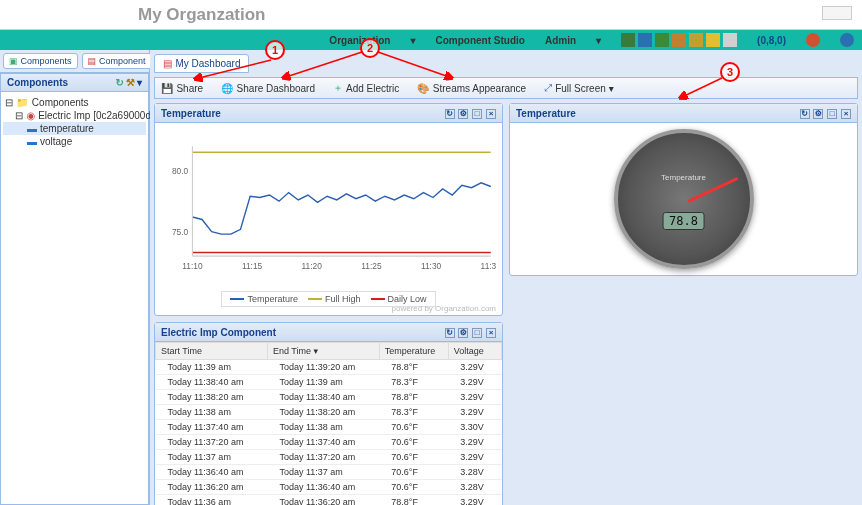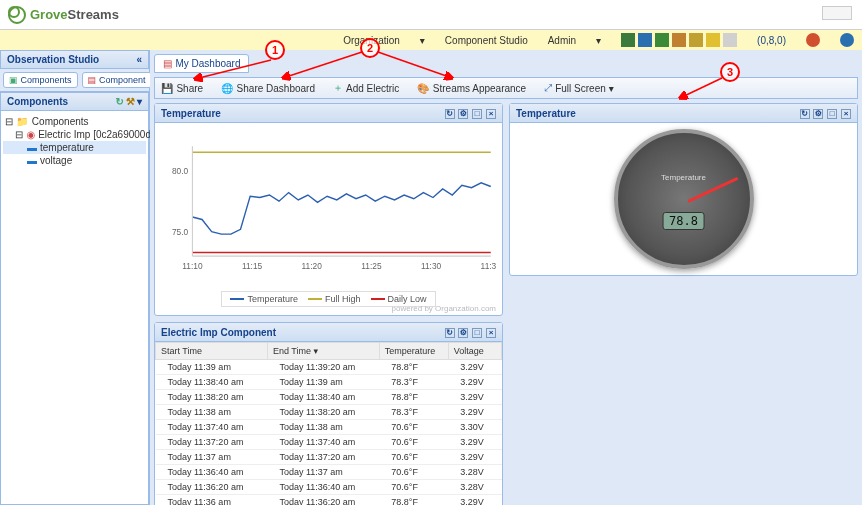--- a/index.html
+++ b/index.html
@@ -5,21 +5,21 @@
 * { margin: 0; padding: 0; box-sizing: border-box; font-family: Arial, Helvetica, sans-serif; }
 body { background: #fff; font-size: 11px; color: #333; width: 862px; height: 505px; overflow: hidden; position: relative; }
 .top-header { height: 30px; display: flex; align-items: center; padding: 0 8px; border-bottom: 1px solid #d0d0d0; }
 .logo { display: flex; align-items: center; gap: 4px; }
 .logo-icon { width: 18px; height: 18px; border-radius: 50%; border: 2px solid #5a9a3a; position: relative; }
 .logo-icon::before { content:''; position:absolute; width:8px; height:8px; border-radius:50%; border:2px solid #5a9a3a; top:-2px; left:-2px; }
 .logo-text { font-size: 13px; font-weight: bold; color: #555; }
 .logo-text .green { color: #5a9a3a; }
 .org-title { font-size: 17px; font-weight: bold; color: #999; margin-left: 130px; }
 .top-right { position: absolute; right: 10px; top: 6px; width: 30px; height: 14px; border: 1px solid #ccc; background:#f5f5f5; }
-.menubar { height: 20px; background: #fef9c3; display: flex; justify-content: flex-end; align-items: center; gap: 20px; padding: 0 8px; font-size: 10px; color: #333; }
+.menubar { height: 20px; background: #14b8a6; display: flex; justify-content: flex-end; align-items: center; gap: 20px; padding: 0 8px; font-size: 10px; color: #333; font-weight: bold; }
 .menubar .menu-item { cursor: pointer; }
 .menubar .icon-row { display: flex; gap: 3px; align-items: center; }
 .menubar .ico { width: 14px; height: 14px; display:inline-block; }
 .main { display: flex; height: 455px; }
 .sidebar { width: 150px; border-right: 1px solid #99bbe8; background: #dfe8f6; display: flex; flex-direction: column; }
 .panel-hdr { background: linear-gradient(#e4ecf7,#cddef3); border: 1px solid #99bbe8; padding: 3px 6px; font-size: 10px; font-weight: bold; color: #15428b; display: flex; justify-content: space-between; align-items: center; }
 .panel-hdr .hdr-icons { display:flex; gap:2px; }
 .tab-row { background: #dfe8f6; padding: 3px; display: flex; gap: 4px; border-bottom:1px solid #99bbe8; }
 .side-tab { background: #fff; border: 1px solid #99bbe8; border-radius: 3px; padding: 2px 5px; font-size: 9px; color: #15428b; display: flex; align-items: center; gap: 3px; cursor:pointer; }
 .tree { background: #fff; flex: 1; padding: 4px 2px; font-size: 10px; border:1px solid #99bbe8; border-top:none; }
@@ -55,24 +55,21 @@
 .gauge-needle { position:absolute; width:55px; height:3px; background:#e33; top:67px; left:70px; transform-origin:left center; transform:rotate(-25deg); border-radius:2px; }
 .annot { position: fixed; pointer-events:none; z-index:100; }
 .circ { width:20px; height:20px; border:2px solid red; border-radius:50%; display:flex; align-items:center; justify-content:center; color:red; font-size:11px; font-weight:bold; background:rgba(255,255,255,.7); }
 .arrow { position:fixed; stroke:red; stroke-width:1.5; fill:none; pointer-events:none; z-index:99; }
 .win-icons span { width:10px; height:10px; border:1px solid #7a9ac0; display:inline-block; margin-left:1px; font-size:8px; line-height:8px; text-align:center; color:#15428b; cursor:pointer; }
 </style>
 </head>
 <body>
 
 <div class="top-header">
-  <div class="logo">
-    <span class="logo-icon"></span>
-    <span class="logo-text"><span class="green">Grove</span><span>Streams</span></span>
-  </div>
+  <span class="org-title">My Organzation</span>
   <div class="top-right"></div>
 </div>
 
 <div class="menubar">
   <span class="menu-item">Organization</span>
     <span>▾</span>
   <span class="menu-item">Component Studio</span>
   <span class="menu-item">Admin</span>
     <span>▾</span>
   <span class="icon-row">
@@ -85,26 +82,20 @@
     <span class="ico" style="background:#d0d0d0"></span>
   </span>
   <span style="color:#15428b">(0,8,0)</span>
   <span class="ico" style="background:#d05030;border-radius:50%"></span>
   <span class="ico" style="background:#2a6fb0;border-radius:50%"></span>
 </div>
 
 <div class="main">
 
   <div class="sidebar">
-    <div class="panel-hdr">
-      <span>Observation Studio</span>
-      <span class="hdr-icons">
-          <span style="color:#15428b">«</span>
-        </span>
-    </div>
     <div class="tab-row">
       <div class="side-tab">
           <span style="color:#4a7">▣</span>
           <span>Components</span>
         </div>
       <div class="side-tab">
           <span style="color:#c44">▤</span>
           <span>Component</span>
         </div>
     </div>

